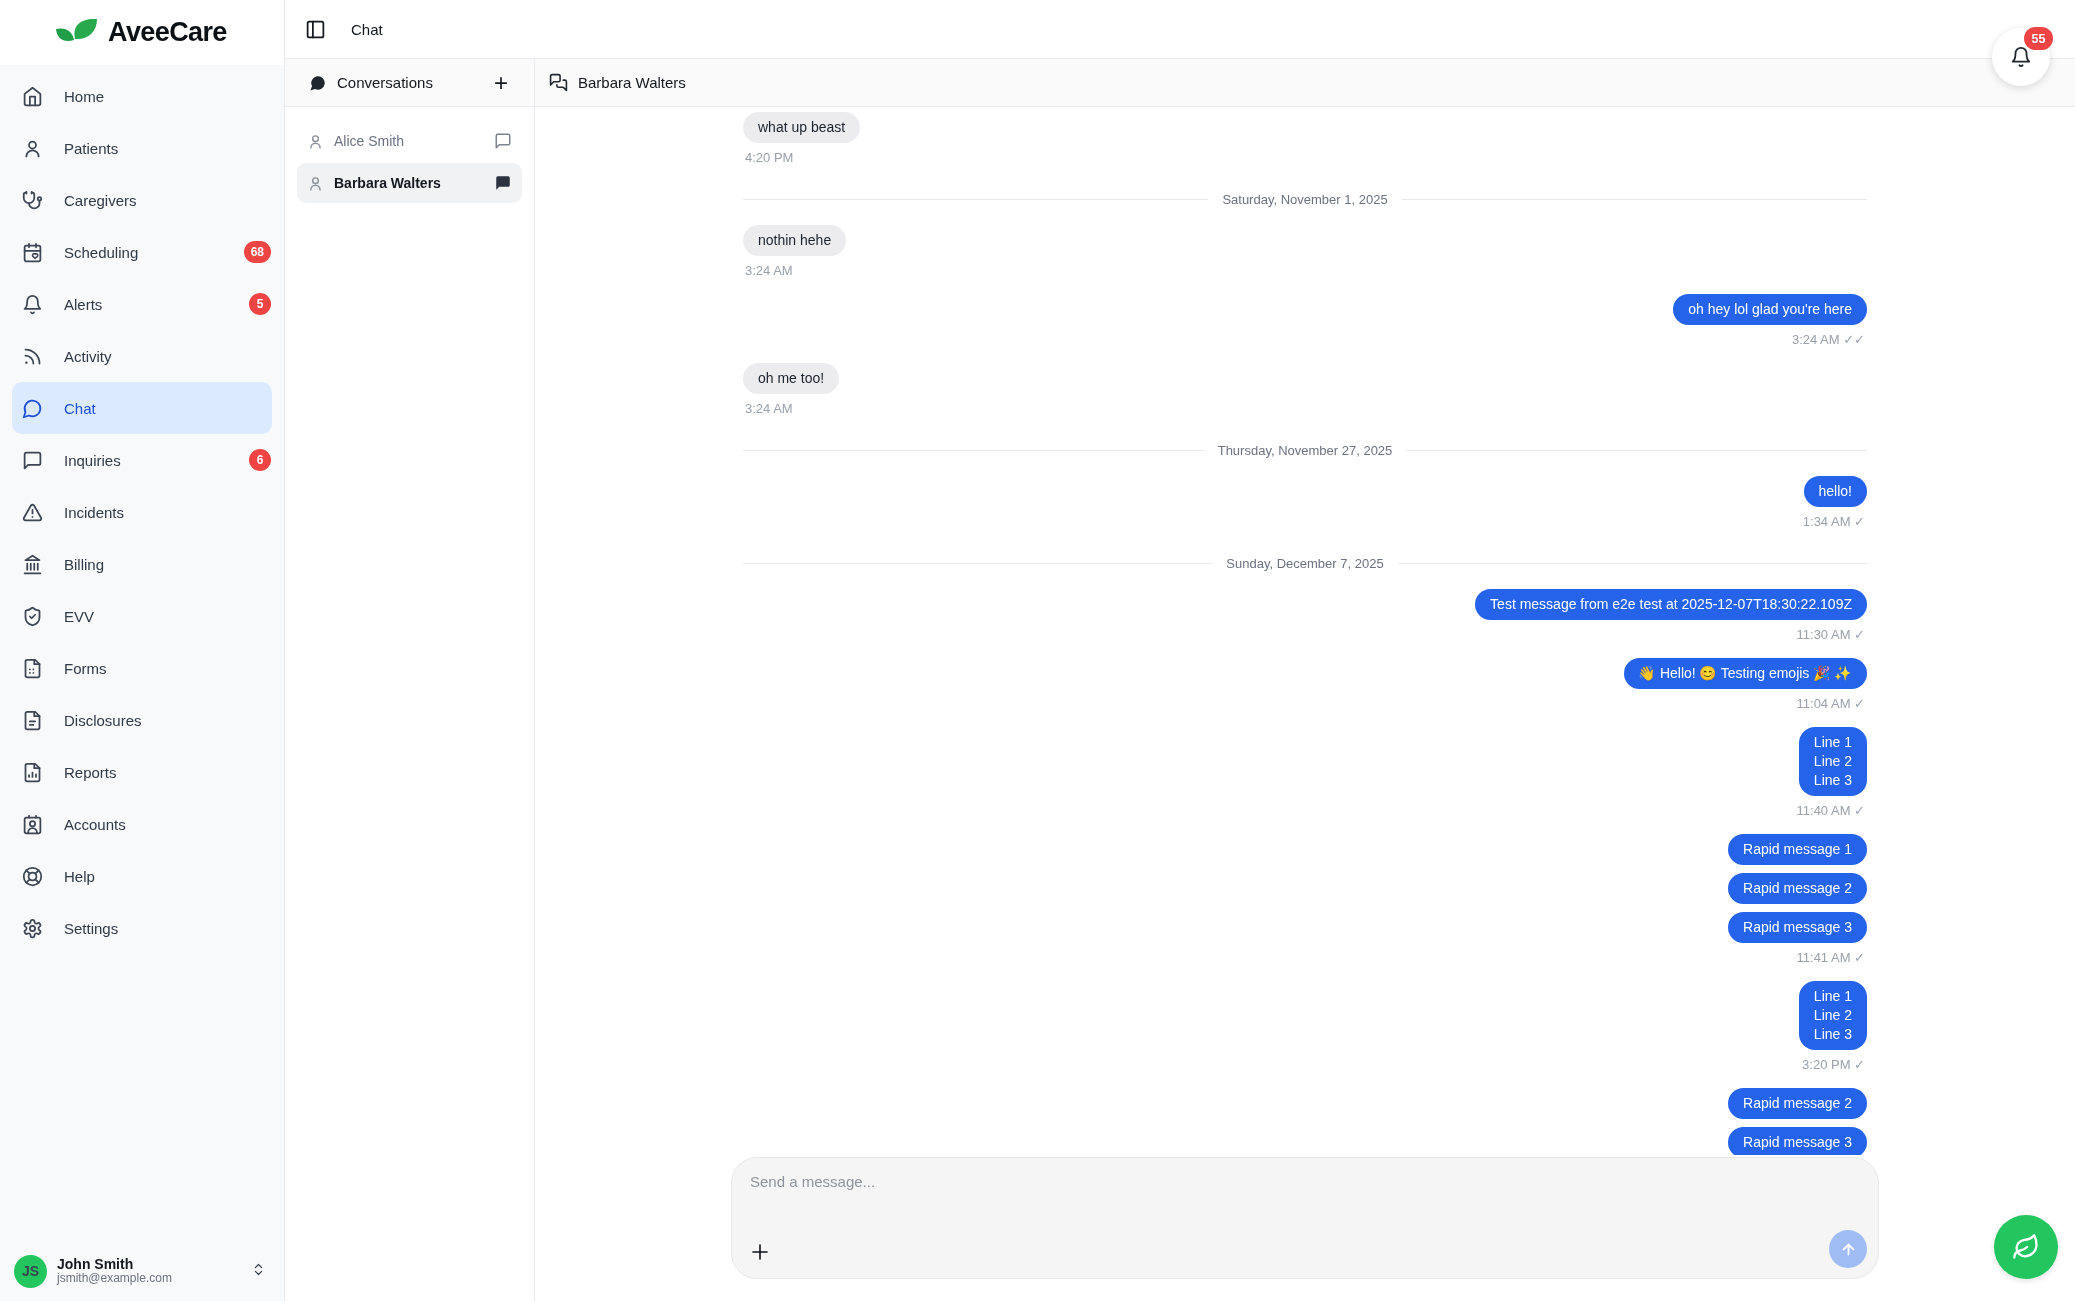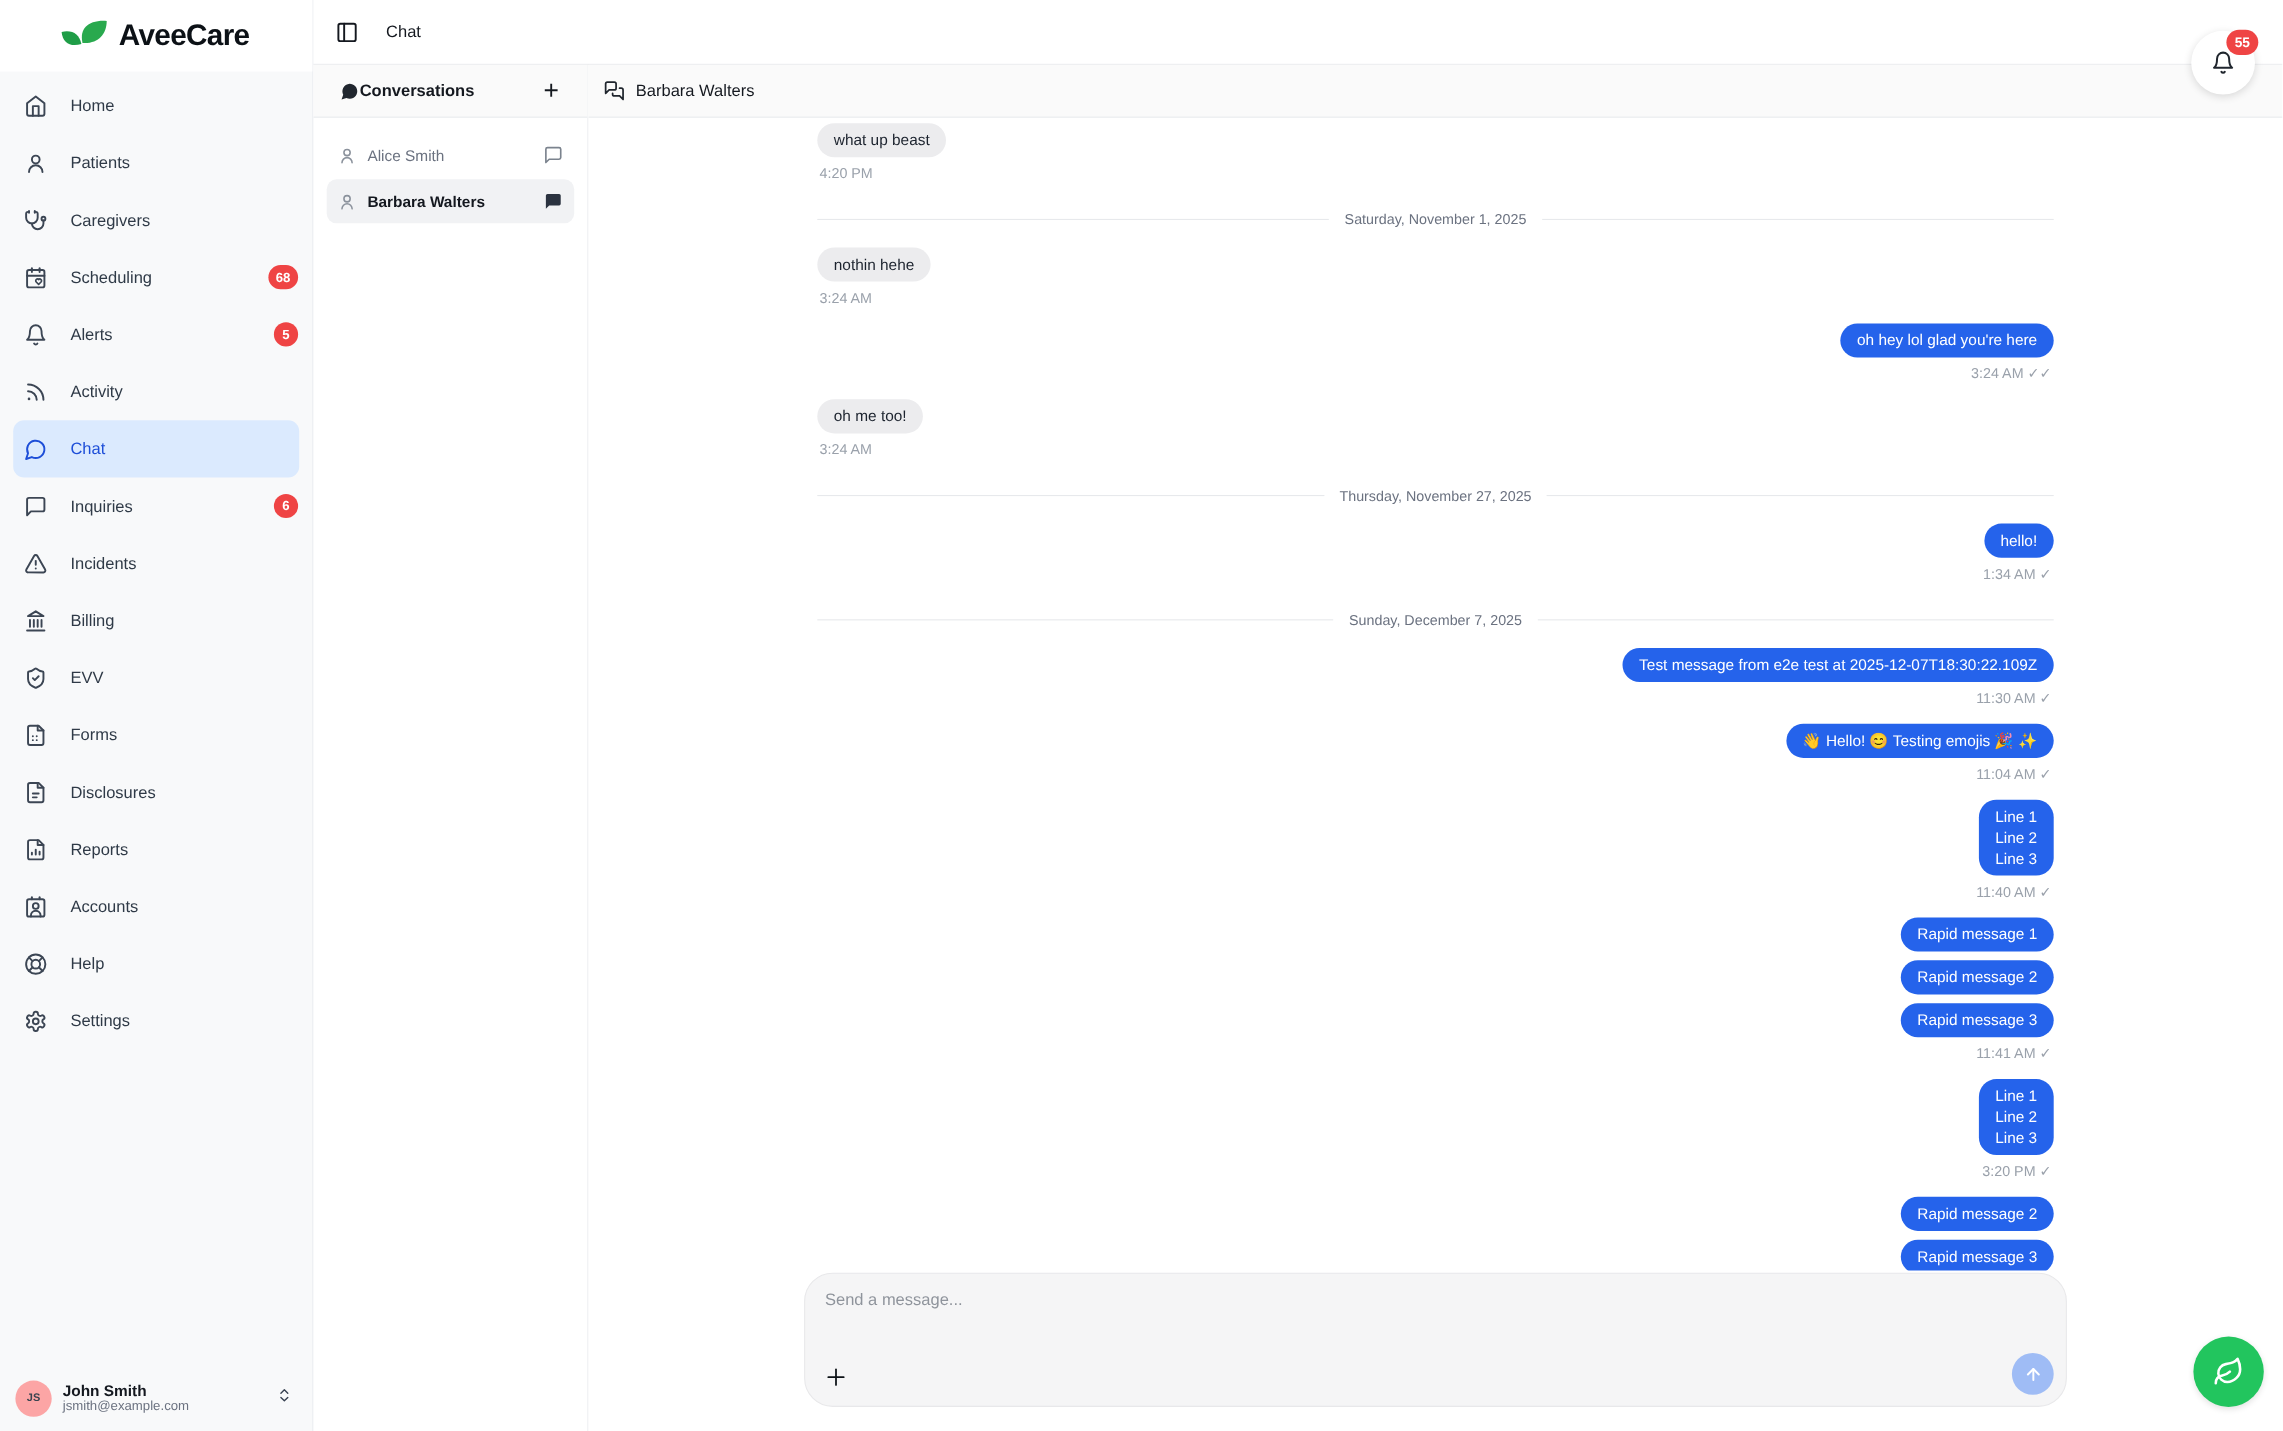--- a/index.html
+++ b/index.html
@@ -17,21 +17,21 @@
   .logo-text { font-size:27px; font-weight:700; color:#0c1116; letter-spacing:-0.6px; }
   .nav { flex:1; padding:5px 12px 0; overflow:hidden; }
   .nav-item { height:52px; border-radius:10px; display:flex; align-items:center; padding:0 10px; position:relative; color:#2f3a47; cursor:pointer; }
   .nav-item .nav-icon { width:21px; height:21px; display:flex; align-items:center; justify-content:center; color:#3c4654; }
   .nav-item .nav-icon svg { width:21px; height:21px; }
   .nav-label { margin-left:21px; font-size:15px; }
   .nav-item.active { background:#dbeafe; color:#1d4ed8; }
   .nav-item.active .nav-icon { color:#1d4ed8; }
   .nav-badge { position:absolute; right:1px; top:50%; transform:translateY(-50%); background:#ef4444; color:#fff; font-size:12px; font-weight:700; border-radius:999px; min-width:22px; height:22px; padding:0 7px; display:flex; align-items:center; justify-content:center; }
   .user-row { height:60px; display:flex; align-items:center; padding:0 14px; position:relative; cursor:pointer; }
-  .avatar { width:33px; height:33px; border-radius:50%; background:#fca5a5; color:#3a4450; font-size:10px; font-weight:700; display:flex; align-items:center; justify-content:center; }
+  .avatar { width:33px; height:33px; border-radius:50%; background:#22c55e; color:#3a4450; font-size:14px; font-weight:700; display:flex; align-items:center; justify-content:center; }
   .user-meta { margin-left:10px; line-height:1.15; }
   .user-name { font-size:14px; font-weight:700; color:#14181f; }
   .user-email { font-size:12px; color:#6b7280; }
   .user-chevron { position:absolute; right:18px; color:#374151; }
   .user-chevron svg { width:15px; height:15px; }
 
   
   .main { flex:1; display:flex; flex-direction:column; min-width:0; position:relative; }
   .topbar { height:59px; min-height:59px; background:#fff; border-bottom:1px solid #e9ebee; display:flex; align-items:center; padding-left:20px; }
   .panel-toggle { width:22px; height:22px; color:#14181f; background:none; border:none; padding:0; cursor:pointer; display:flex; align-items:center; }
@@ -42,21 +42,21 @@
   .bell-btn svg { width:22px; height:22px; color:#20262e; }
   .bell-badge { position:absolute; top:-1px; right:-3px; background:#ef4444; color:#fff; font-size:12.5px; font-weight:700; min-width:29px; height:23px; border-radius:999px; display:flex; align-items:center; justify-content:center; padding:0 6px; }
 
   .content { flex:1; display:flex; min-height:0; }
 
   
   .convos { width:250px; min-width:250px; border-right:1px solid #e9ebee; background:#fff; display:flex; flex-direction:column; }
   .convos-header { height:48px; min-height:48px; background:#fafafa; border-bottom:1px solid #e9ebee; display:flex; align-items:center; padding:0 26px 0 24px; }
   .convos-header .c-icon { width:18px; height:18px; color:#20262e; display:flex; }
   .convos-header .c-icon svg { width:18px; height:18px; }
-  .convos-title { font-size:15px; font-weight:700; color:#14181f; }
+  .convos-title { margin-left:10px; font-size:15px; font-weight:400; color:#14181f; }
   .convos-add { margin-left:auto; background:none; border:none; font-size:24px; font-weight:300; color:#14181f; cursor:pointer; line-height:1; padding:0; }
   .convo-list { padding:14px 12px; display:flex; flex-direction:column; gap:2px; }
   .convo-row { height:40px; border-radius:9px; display:flex; align-items:center; padding:0 10px; cursor:pointer; color:#6b7280; }
   .convo-row .p-icon { width:17px; height:17px; display:flex; color:#8b929c; }
   .convo-row .p-icon svg { width:17px; height:17px; }
   .convo-name { margin-left:10px; font-size:14px; }
   .convo-row .m-icon { margin-left:auto; width:18px; height:18px; display:flex; color:#7b838e; }
   .convo-row .m-icon svg { width:18px; height:18px; }
   .convo-row.active { background:#f1f2f4; color:#14181f; }
   .convo-row.active .convo-name { font-weight:700; }

